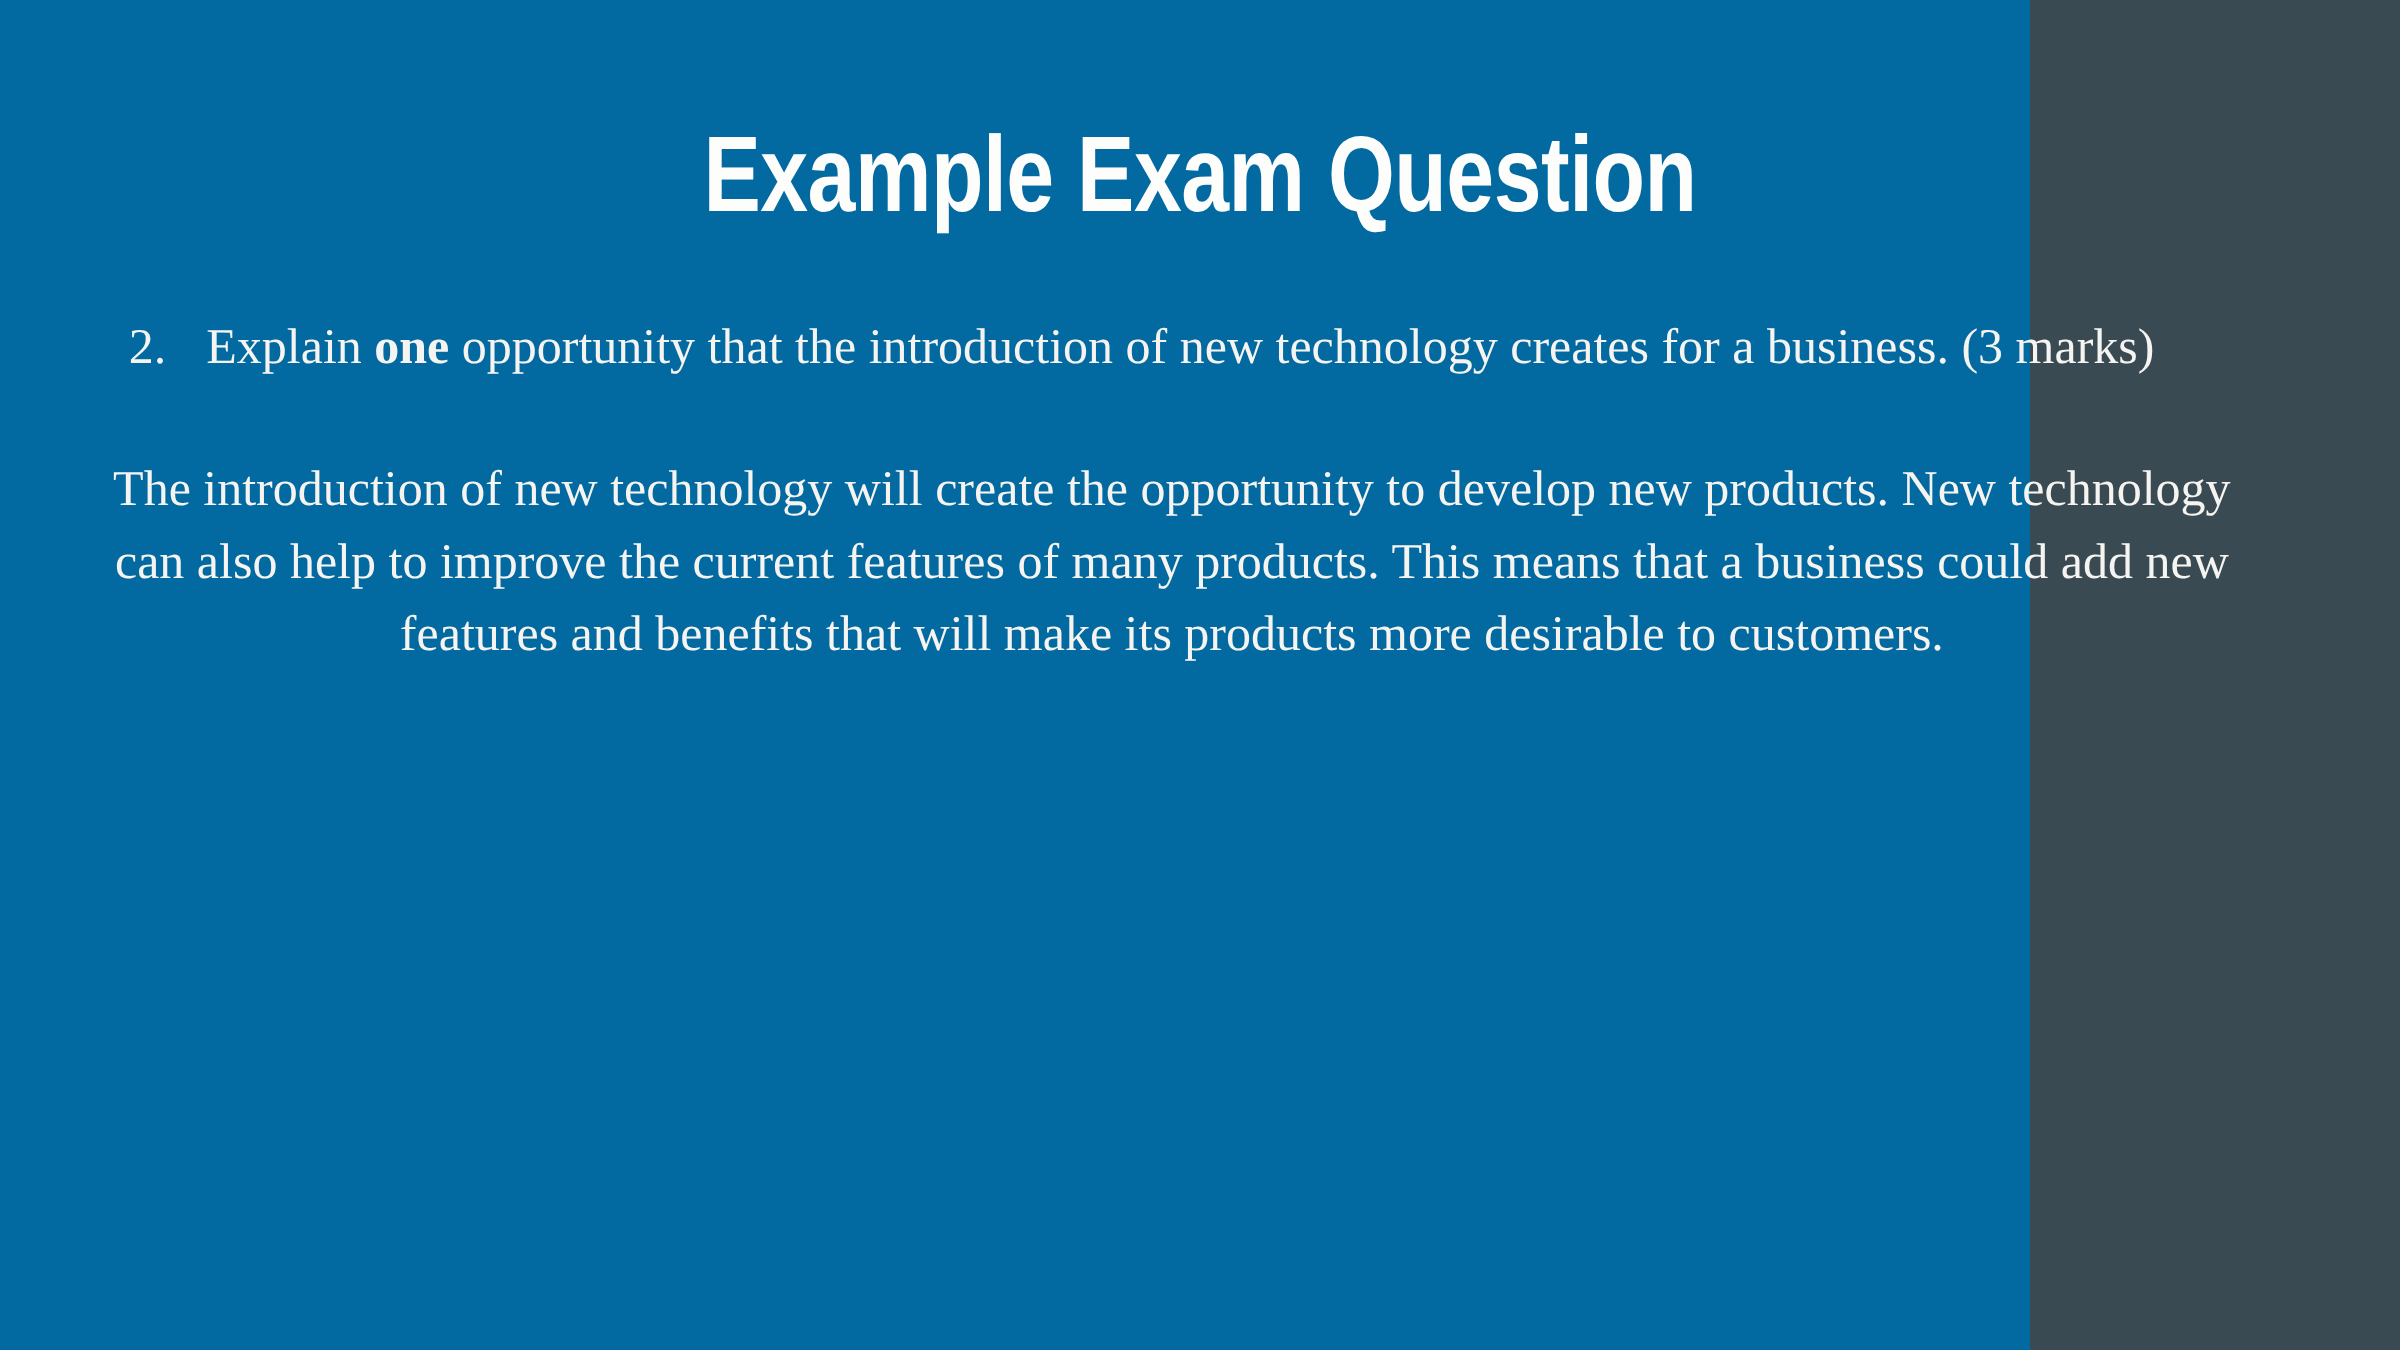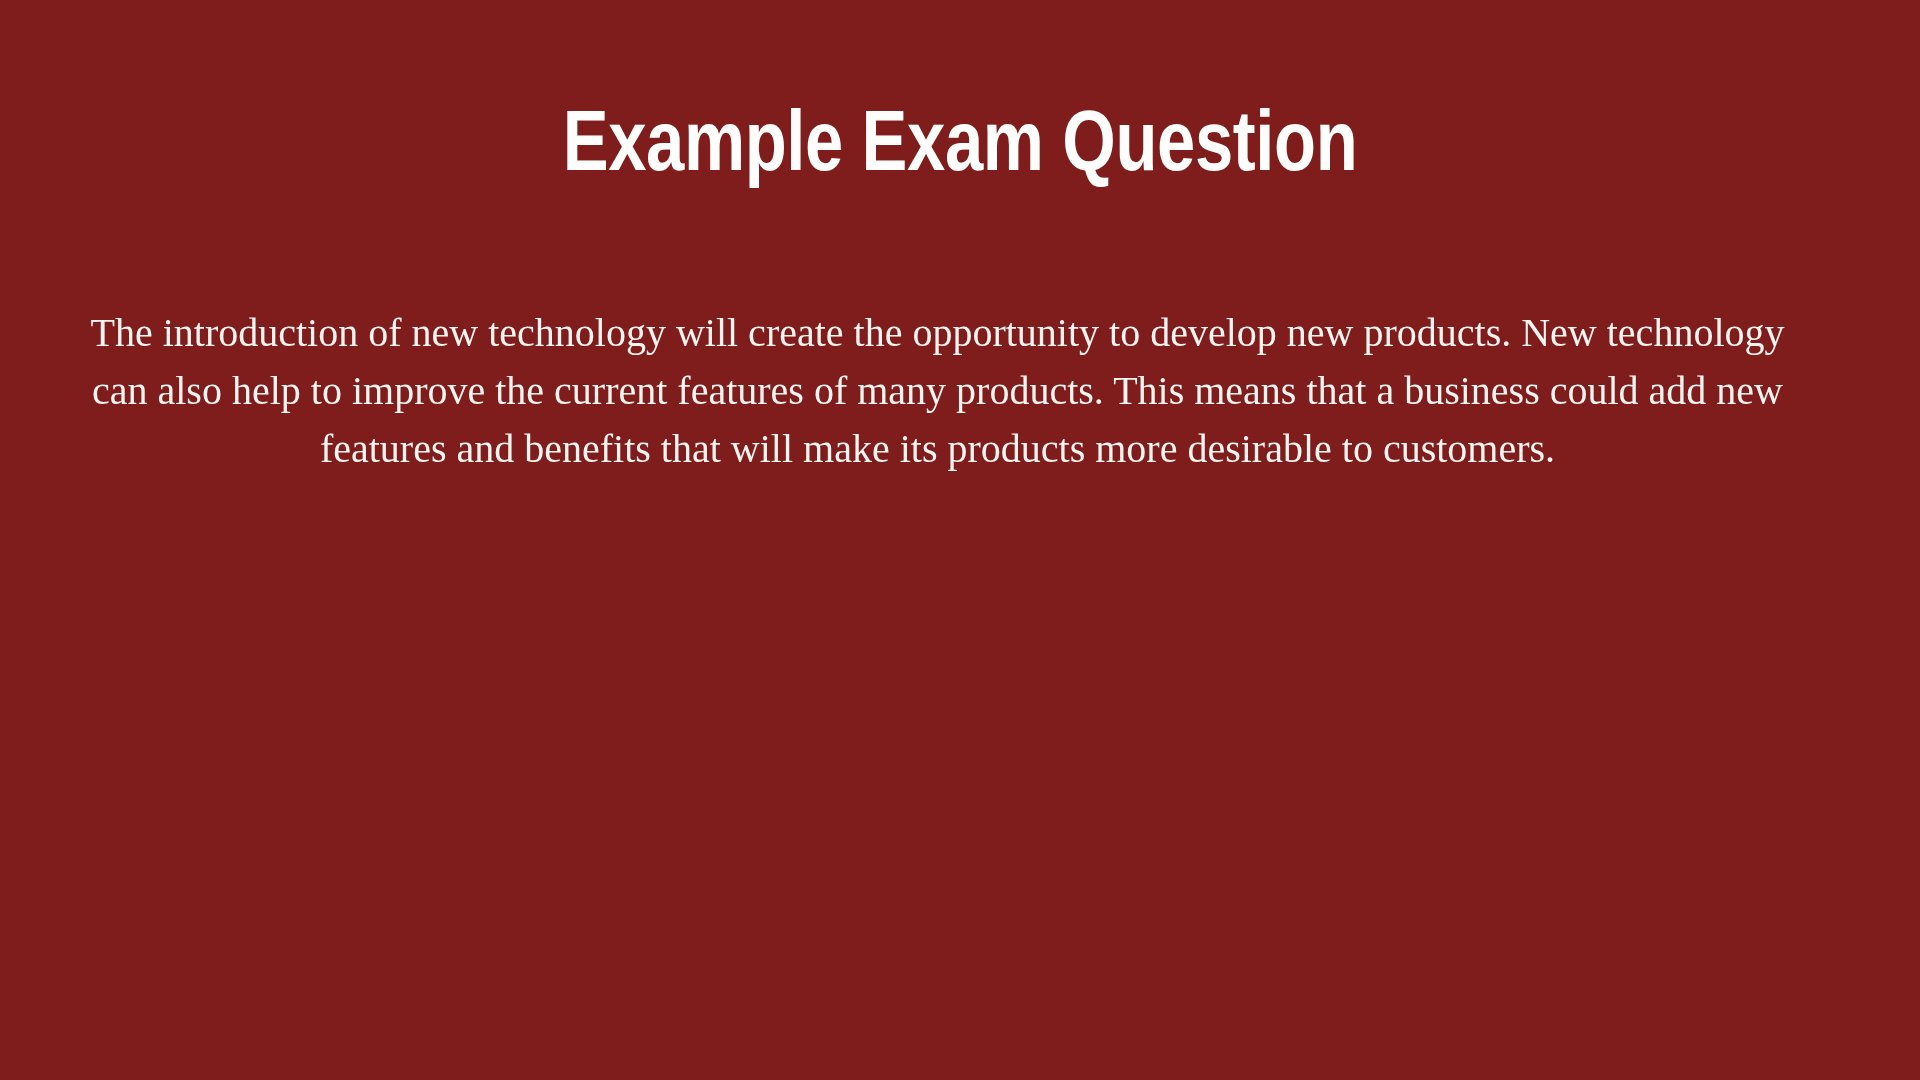--- a/index.html
+++ b/index.html
@@ -10,23 +10,23 @@
   body {
     width: 1920px;
     height: 1080px;
     background: #3a4a52;
     font-family: "Liberation Serif", serif;
     overflow: hidden;
   }
 
   .slide {
     position: relative;
-    width: 1920px;
+    width: 1624px;
     height: 1080px;
-    background: #7f1d1d;
+    background: #0369a1;
     box-sizing: border-box;
   }
 
   .slide-title {
     position: absolute;
     left: 0;
     top: 92px;
     width: 1920px;
     text-align: center;
     color: #fdfdfb;
@@ -84,20 +84,23 @@
 </style>
 </head>
 <body>
 
 <div class="slide">
 
   <div class="slide-title">Example Exam Question</div>
 
   <div class="body-area">
 
+    <p class="question-block">
+      <span class="marker">2.</span><span>Explain </span><span class="strong">one</span><span> opportunity that the introduction of new technology creates for a business. (3 marks)</span>
+    </p>
 
     <div class="gap"></div>
 
     <p class="answer-block">The introduction of new technology will create the opportunity to develop new products. New technology can also help to improve the current features of many products. This means that a business could add new features and benefits that will make its products more desirable to customers.</p>
 
   </div>
 
 </div>
 
 </body></html>

